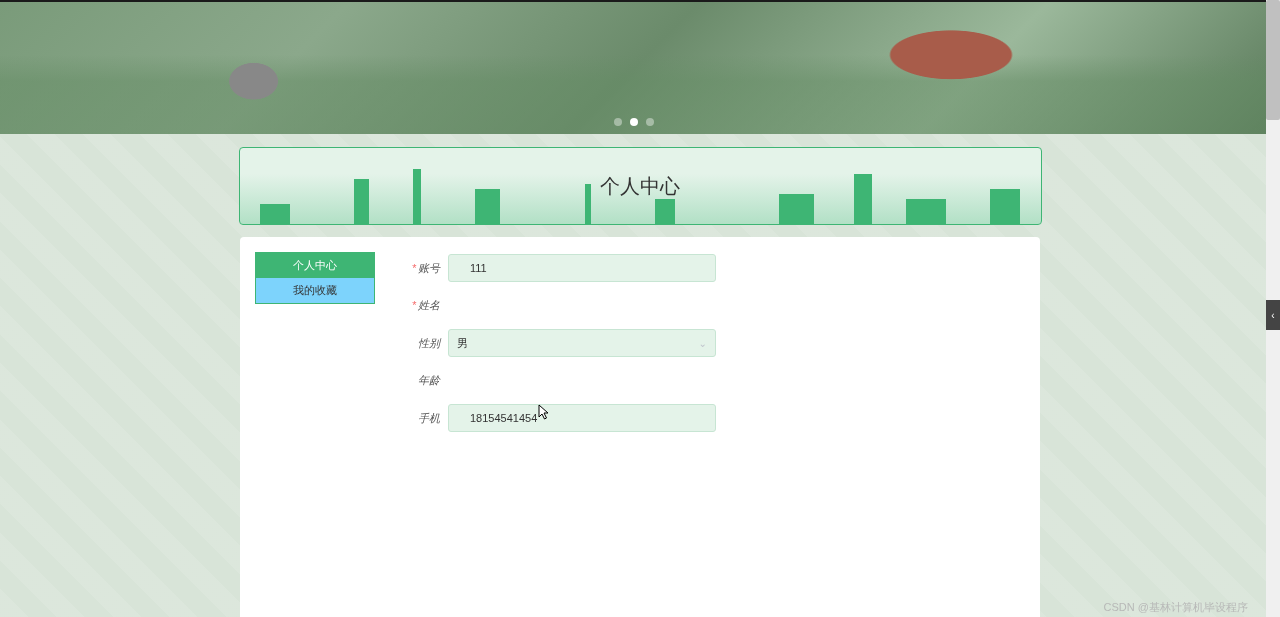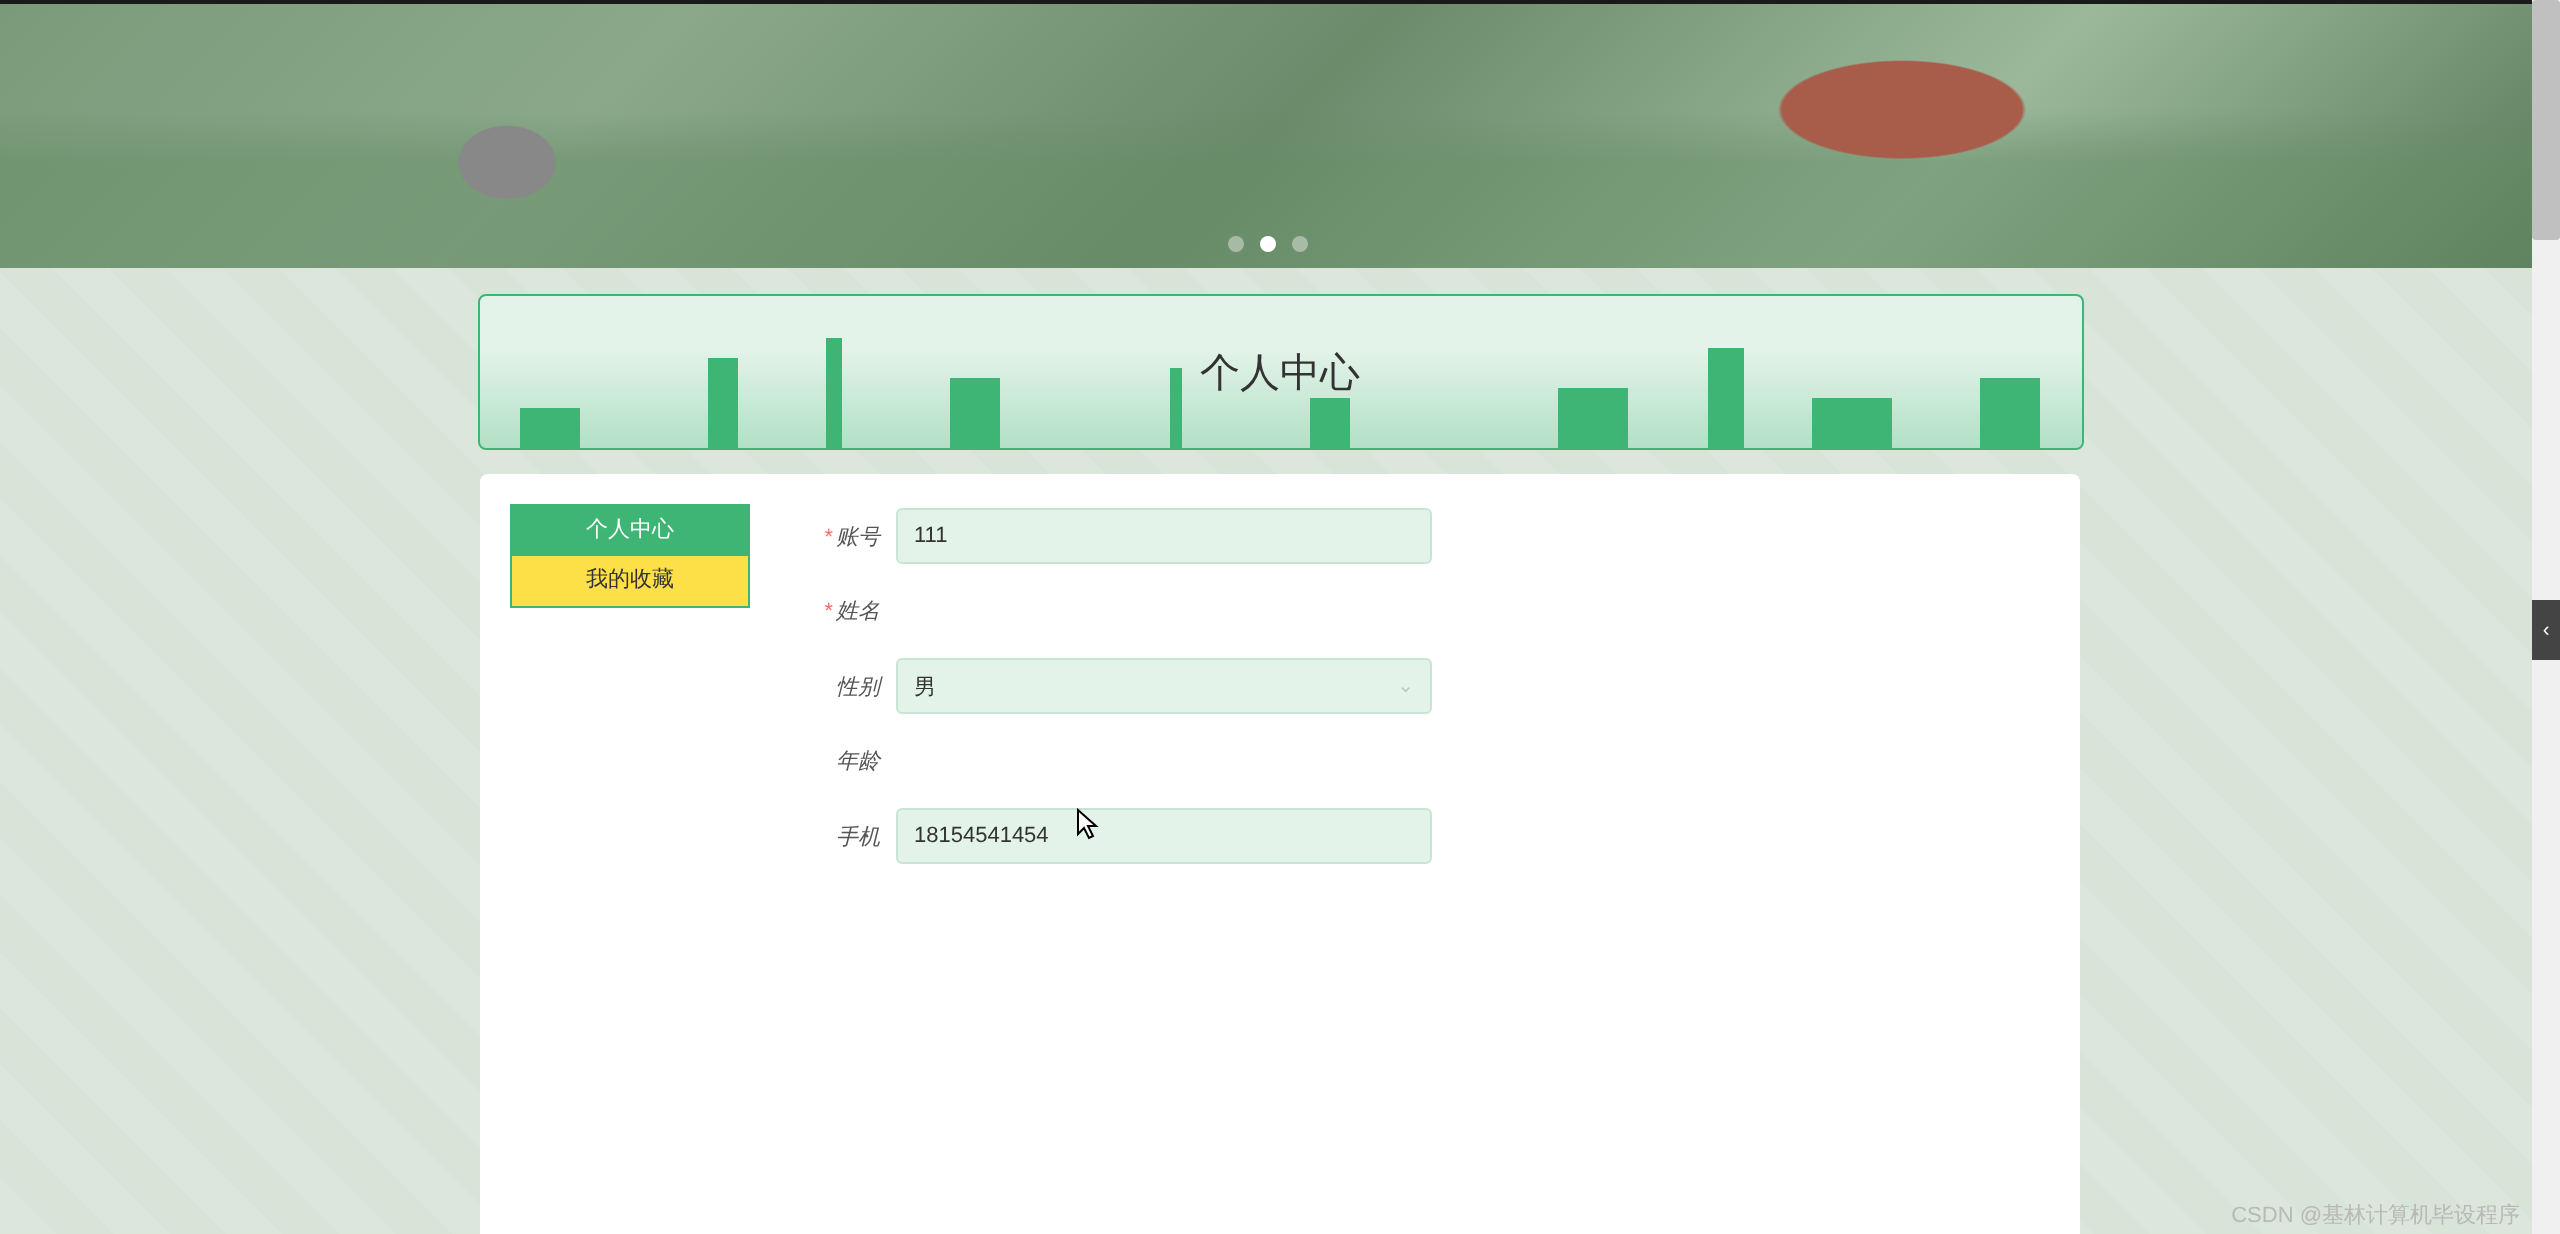--- a/index.html
+++ b/index.html
@@ -122,21 +122,21 @@
     }
     .nav-item {
       display: block;
       width: 100%;
       height: 26px;
       line-height: 24px;
       text-align: center;
       font-size: 11px;
       border: 1px solid #3eb574;
       cursor: pointer;
-      background: #fde047;
+      background: #7dd3fc;
       color: #333;
     }
     .nav-item.active {
       background: #3eb574;
       color: #ffffff;
       border-color: #3eb574;
     }
     .nav-item:not(:first-child) {
       border-top: none;
     }
@@ -163,21 +163,21 @@
     .form-label .req {
       color: #f56c6c;
       margin-right: 2px;
     }
     .form-input {
       width: 268px;
       height: 28px;
       border: 1px solid #c7e5d3;
       background: #e4f3e9;
       border-radius: 3px;
-      padding: 0 8px;
+      padding: 0 21px;
       font-size: 11px;
       color: #333;
       outline: none;
     }
     .form-select {
       width: 268px;
       height: 28px;
       border: 1px solid #c7e5d3;
       background: #e4f3e9;
       border-radius: 3px;
@@ -260,21 +260,21 @@
       display: flex;
       align-items: center;
       justify-content: center;
       cursor: pointer;
     }
     
     
     .watermark {
       position: absolute;
       bottom: 2px;
-      right: 20px;
+      right: 32px;
       font-size: 11px;
       color: rgba(180,180,180,0.9);
     }
     
     
     .cursor {
       position: absolute;
       left: 538px;
       top: 404px;
       pointer-events: none;

